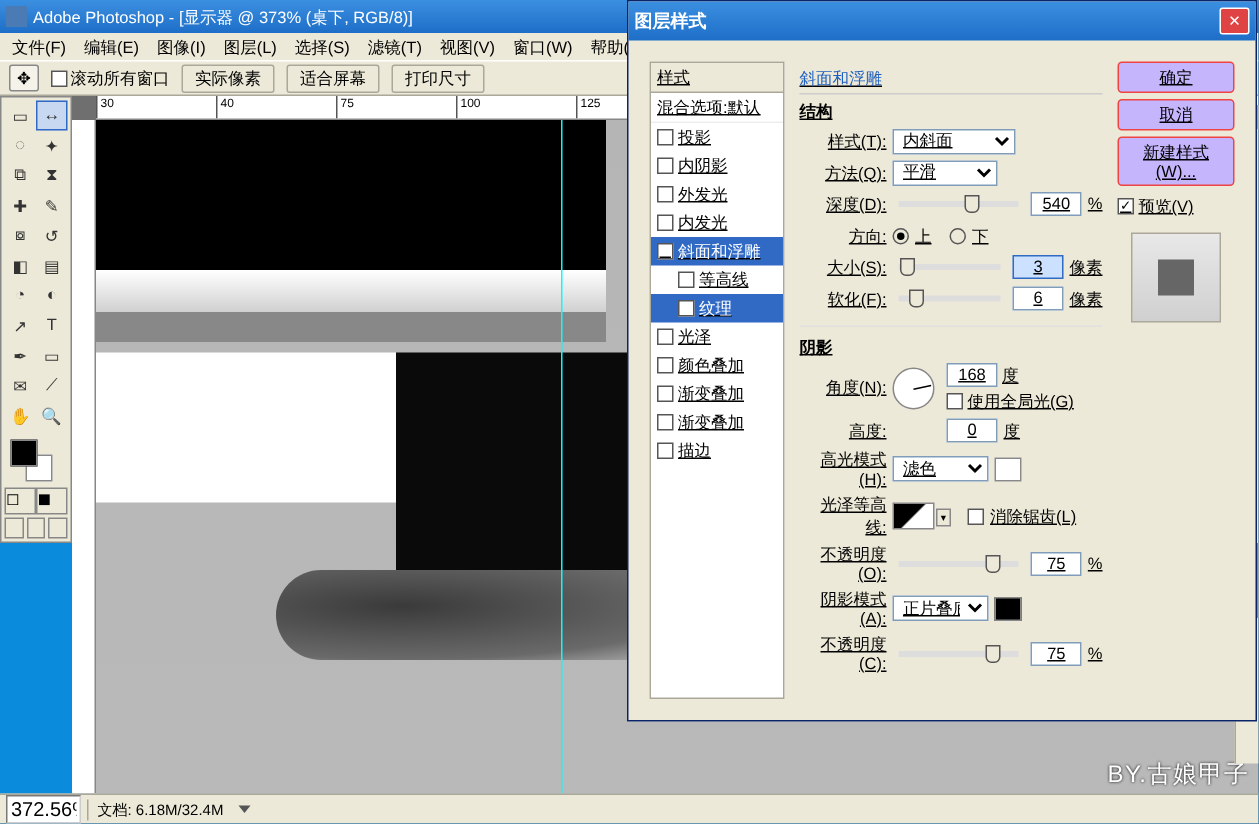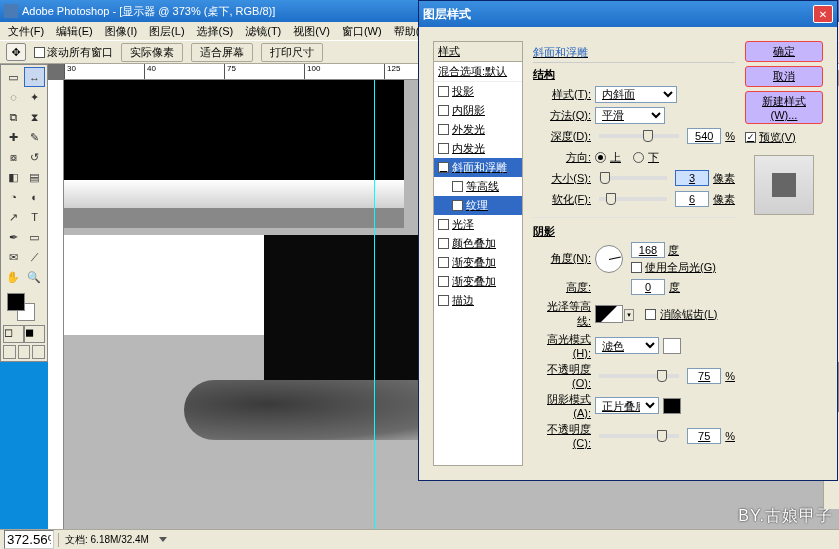--- a/index.html
+++ b/index.html
@@ -345,32 +345,32 @@
               </div>
           </div>
           </div>
         <div class="frow">
             <label>高度:</label>
           <span style="width:28px"></span>
           <input class="numbox" style="margin-left: 4px;" value="0">
           <span>度</span>
           </div>
         <div class="frow">
+            <label>高光模式(H):</label>
+          <select class="sel-box" style="width:64px"><option>滤色</option></select>
+          <div class="color-sq" style="background:#fff"></div>
+          </div>
+        <div class="frow">
             <label>光泽等高线:</label>
           <div class="gloss-box">
               <div class="dd">▾</div>
             </div>
           <span style="width:14px"></span>
           <span class="cbx"></span>
             <span>消除锯齿(L)</span>
-          </div>
-        <div class="frow">
-            <label>高光模式(H):</label>
-          <select class="sel-box" style="width:64px"><option>滤色</option></select>
-          <div class="color-sq" style="background:#fff"></div>
           </div>
         <div class="frow">
             <label>不透明度(O):</label>
           <div class="slider">
               <div class="thumb" style="left:72%"></div>
             </div>
           <input class="numbox" value="75" style="">
           <span>%</span>
           </div>
         <div class="frow">

